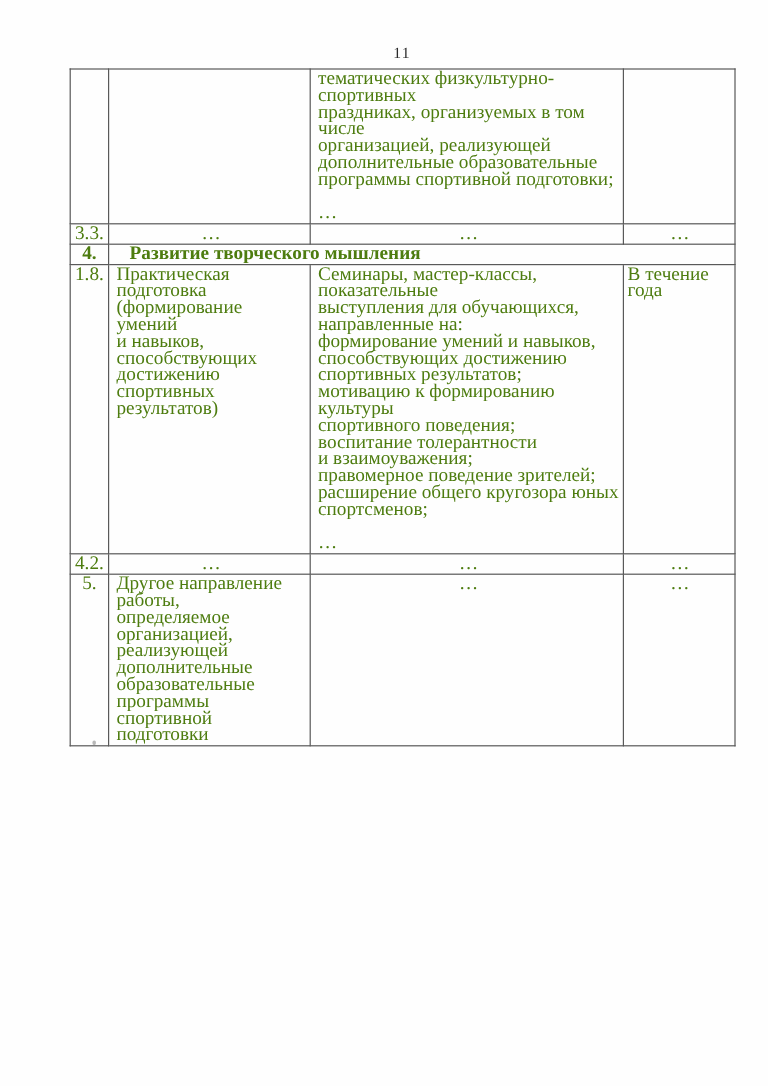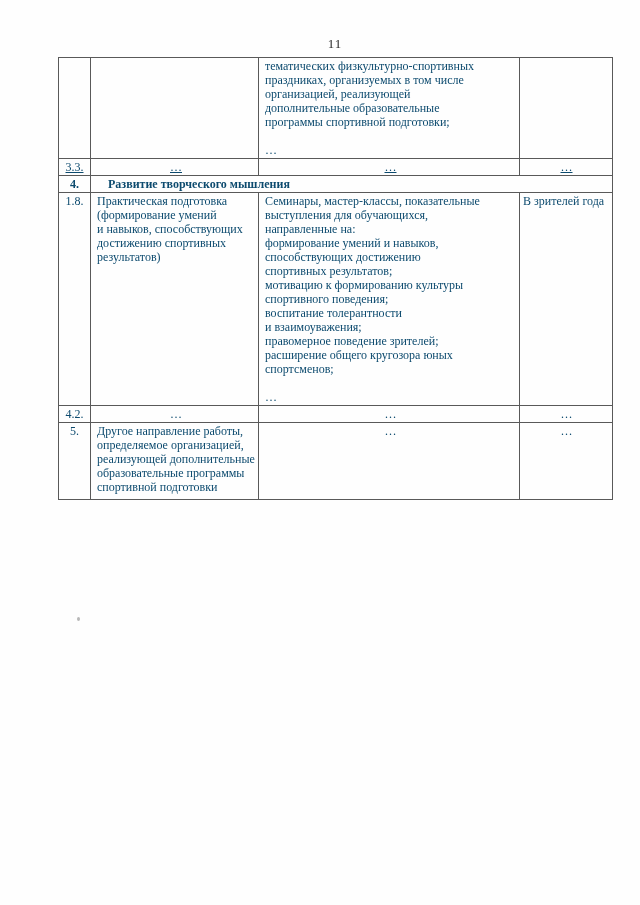--- a/index.html
+++ b/index.html
@@ -23,43 +23,43 @@
     letter-spacing:1px;
     color:#2a2a2a;
     margin-top:10px;
   }
   table.doc-table {
     position:absolute;
     top:57px; left:58px;
     width:554px;
     border-collapse:collapse;
     table-layout:fixed;
-    font-size:12px;
+    font-size:16px;
     line-height:14px;
-    color:#0c4a6e;
+    color:#4d7c0f;
   }
   .doc-table td {
     border:1px solid #595959;
     vertical-align:top;
     padding:1px 3px 1px 6px;
     white-space:pre-line;
     overflow:hidden;
   }
   .doc-table td.c-num {
     text-align:center;
     padding:1px 1px;
   }
   .doc-table td.c-period {
     padding:1px 2px 1px 3px;
   }
   .doc-table td.dots {
     text-align:center;
   }
   tr.r-cont     { height:91px; }
-  tr.r-33       { height:15px;text-decoration:underline; }
+  tr.r-33       { height:15px; }
   tr.r-head     { height:17px; }
   tr.r-41       { height:208px; }
   tr.r-42       { height:16px; }
   tr.r-5        { height:77px; }
   tr.r-head td  { font-weight:bold; }
   tr.r-head td.c-merged { padding-left:17px; white-space:normal; }
   .scan-dot {
     position:absolute;
     left:77px; top:617px;
     width:3px; height:4px;
@@ -124,21 +124,21 @@
 спортивных результатов;
 мотивацию к формированию культуры
 спортивного поведения;
 воспитание толерантности
 и взаимоуважения;
 правомерное поведение зрителей;
 расширение общего кругозора юных
 спортсменов;
 
 …</td>
-        <td class="c-period">В зрителей года</td>
+        <td class="c-period">В течение года</td>
       </tr>
 
       <tr class="r-42">
         <td class="c-num">4.2.</td>
         <td class="dots">…</td>
         <td class="dots">…</td>
         <td class="c-period dots">…</td>
       </tr>
 
       <tr class="r-5">

